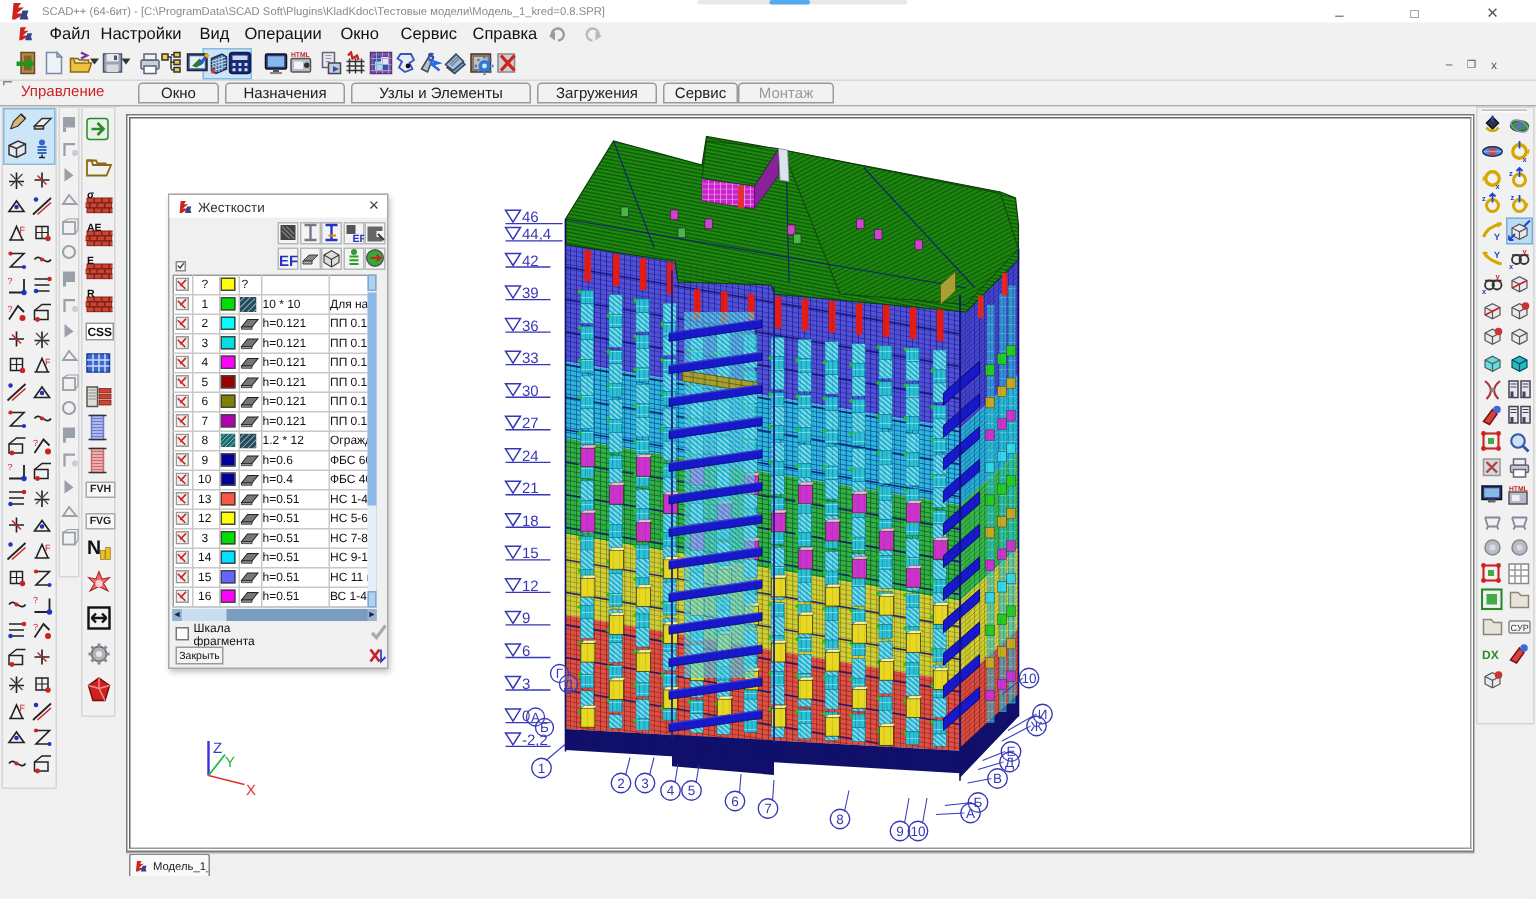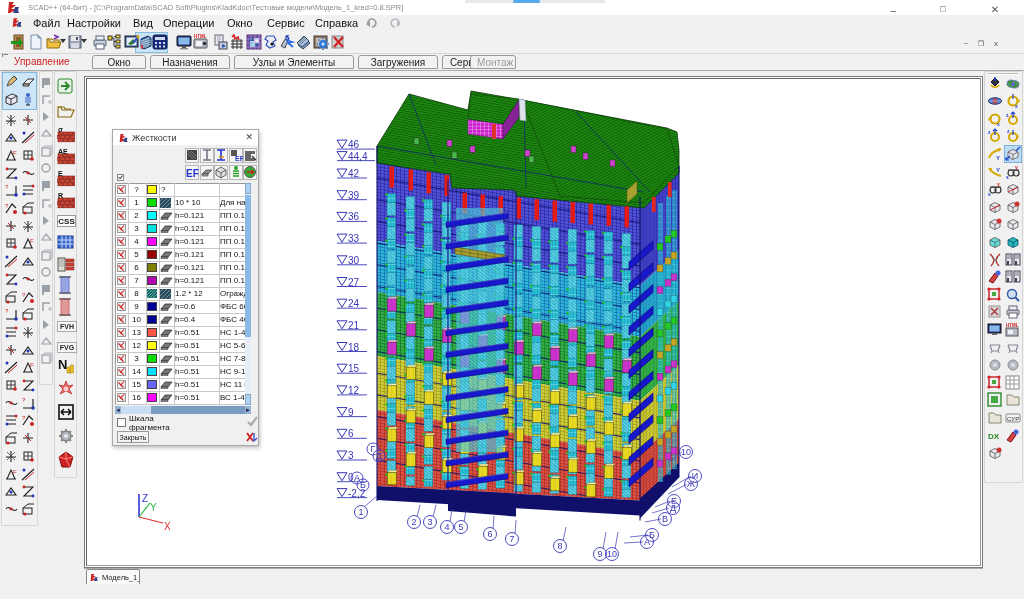--- a/index.html
+++ b/index.html
@@ -173,21 +173,21 @@
       <div style="position:absolute;left:81px;top:8px;width:0;height:0;border-left:3px solid transparent;border-right:3px solid transparent;border-top:4px solid #333"></div>
     </div>
     <div class="tabbar">
       <div style="position:absolute;left:2px;top:0px;width:6px;height:3px;border-top:1px solid #888;border-left:1px solid #888"></div>
       <span style="position:absolute;left:14px;top:2px;font-size:10px;color:#cc2222">Управление</span>
       <div class="tab" style="left:92px;width:54px;color:#222">Окно</div>
       <div class="tab" style="left:150px;width:80px;color:#222">Назначения</div>
       <div class="tab" style="left:234px;width:120px;color:#222">Узлы и Элементы</div>
       <div class="tab" style="left:358px;width:80px;color:#222">Загружения</div>
       <div class="tab" style="left:442px;width:50px;color:#222">Сервис</div>
-      <div class="tab" style="left:470px;width:46px;color:#999">Монтаж</div>
+      <div class="tab" style="left:492px;width:64px;color:#999">Монтаж</div>
       <div style="position:absolute;left:0px;top:16px;width:1024px;height:1px;background:#aaa"></div>
     </div>
     <div class="panel" style="left:1px;top:71px;width:37px;height:455px"></div>
     <div class="panel" style="left:39px;top:71px;width:14px;height:314px"></div>
     <div class="panel" style="left:54px;top:71px;width:23px;height:407px"></div>
     <svg style="position:absolute;left:4px;top:74px" width="15" height="15" viewBox="0 0 15 15">
       <path d="M2 12 L8 3 L12 7" fill="none" stroke="#222" stroke-width="1.2"></path>
       <circle cx="11" cy="11" r="2" fill="#cc2222"></circle>
       <text x="1" y="7" font-size="6" fill="#cc2222">?</text>
     </svg>

